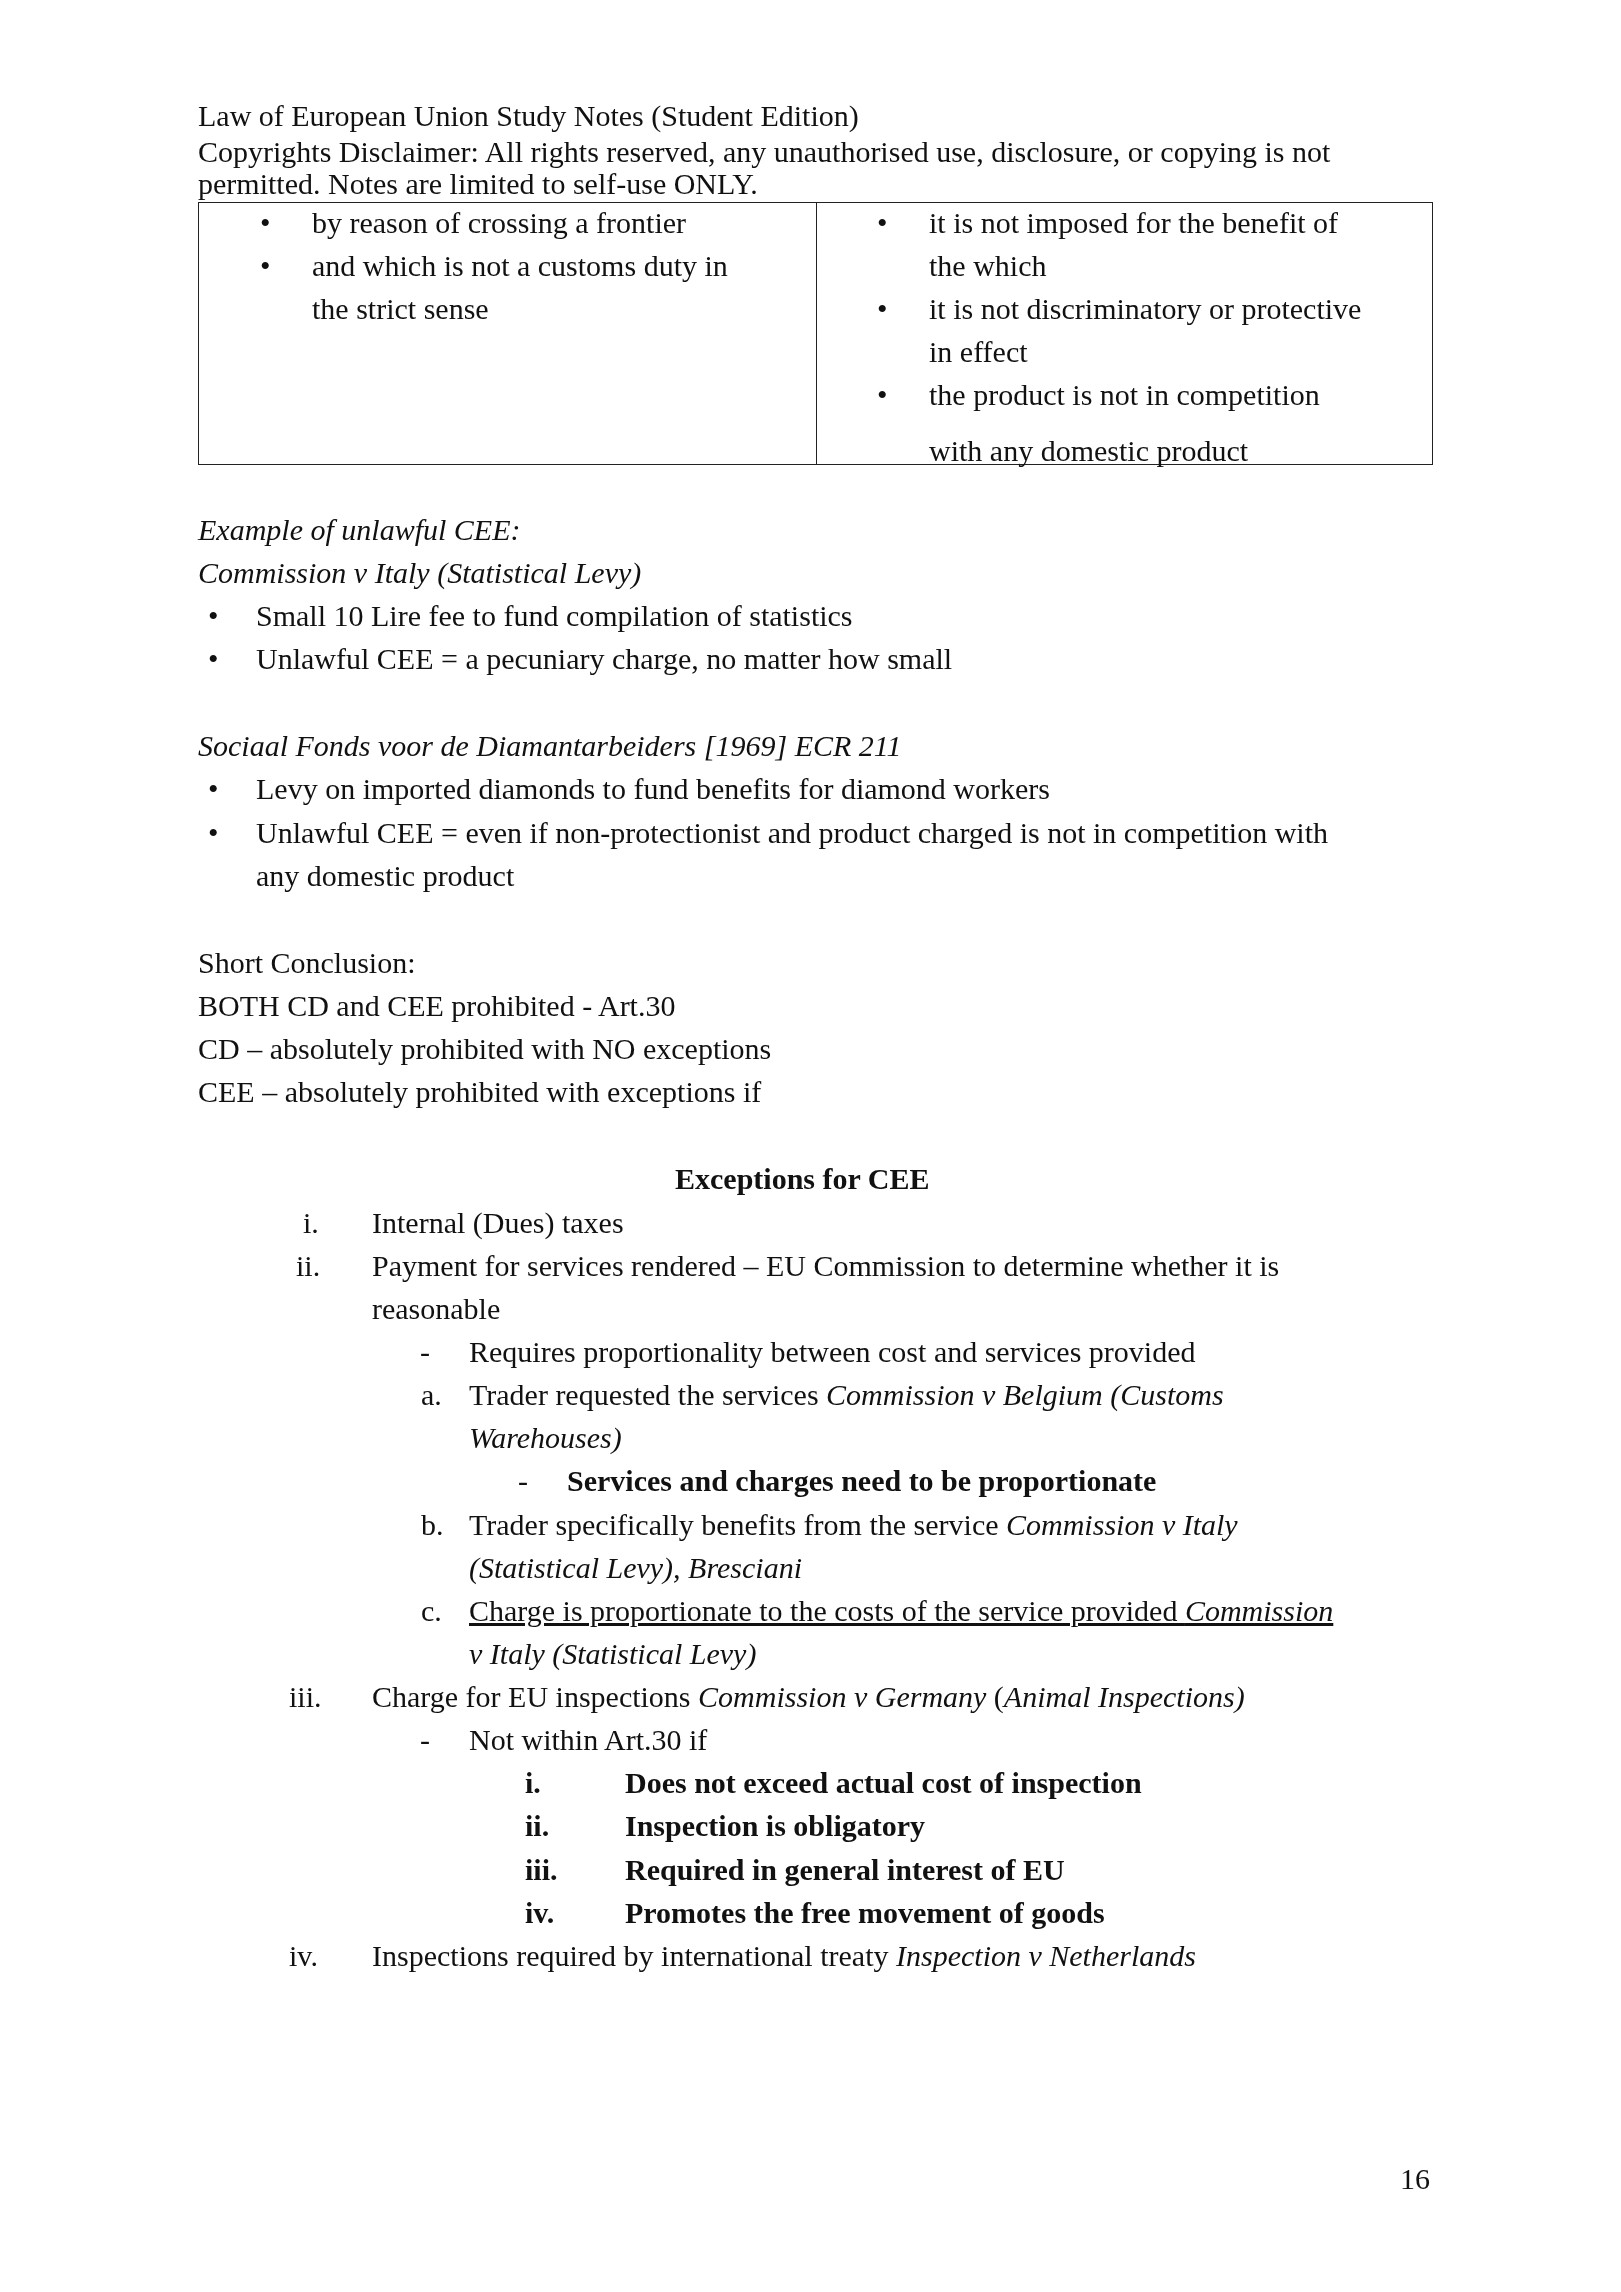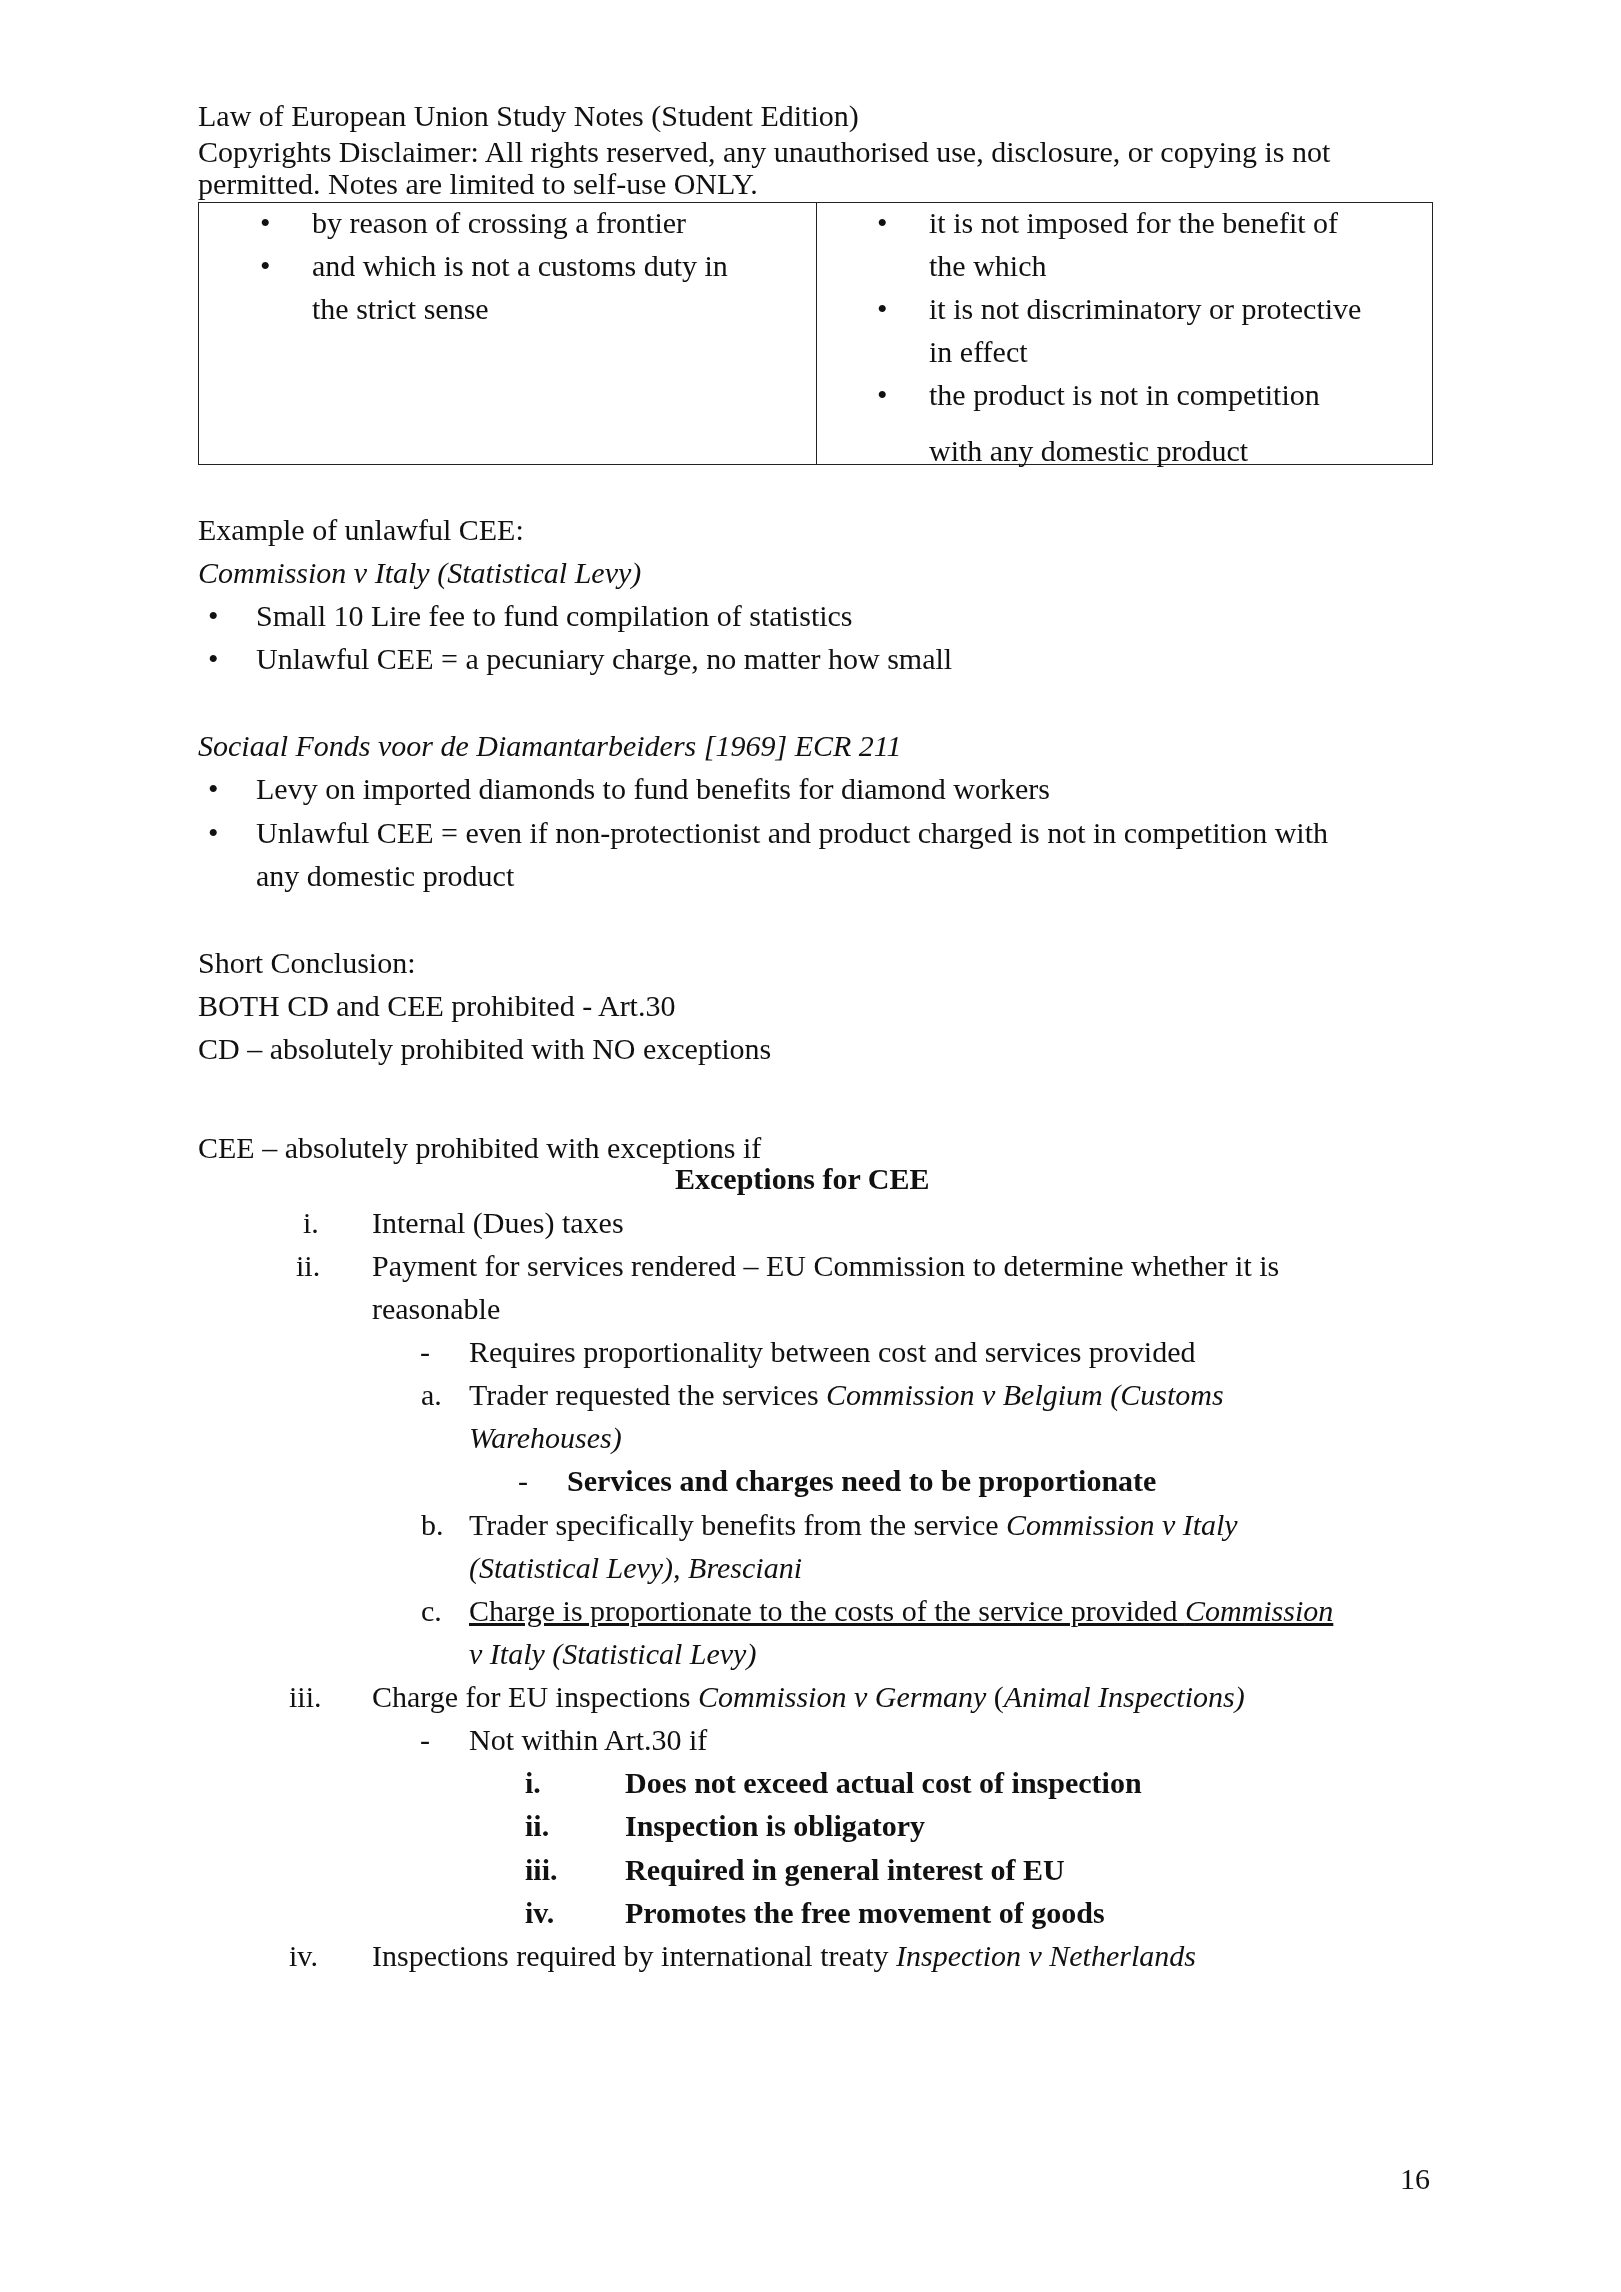--- a/index.html
+++ b/index.html
@@ -33,38 +33,38 @@
 <span class="bullet" style="left:877px; top:204px;">•</span>
 <div class="ln" style="left:929px; top:204px;">it is not imposed for the benefit of</div>
 <div class="ln" style="left:929px; top:247px;">the which</div>
 <span class="bullet" style="left:877px; top:290px;">•</span>
 <div class="ln" style="left:929px; top:290px;">it is not discriminatory or protective</div>
 <div class="ln" style="left:929px; top:333px;">in effect</div>
 <span class="bullet" style="left:877px; top:376px;">•</span>
 <div class="ln" style="left:929px; top:376px;">the product is not in competition</div>
 <div class="ln" style="left:929px; top:420px;margin-top:12px;">with any domestic product</div>
 
-<div class="ln" style="left:198px; top:511px;">Example of unlawful CEE:</div>
+<div class="ln" style="left:198px; top:511px;font-style:italic;">Example of unlawful CEE:</div>
 <div class="ln it" style="left:198px; top:554px;">Commission v Italy (Statistical Levy)</div>
 <span class="bullet" style="left:208px; top:597px;">•</span>
 <div class="ln" style="left:256px; top:597px;">Small 10 Lire fee to fund compilation of statistics</div>
 <span class="bullet" style="left:208px; top:640px;">•</span>
 <div class="ln" style="left:256px; top:640px;">Unlawful CEE = a pecuniary charge, no matter how small</div>
 
 <div class="ln it" style="left:198px; top:727px;">Sociaal Fonds voor de Diamantarbeiders [1969] ECR 211</div>
 <span class="bullet" style="left:208px; top:770px;">•</span>
 <div class="ln" style="left:256px; top:770px;">Levy on imported diamonds to fund benefits for diamond workers</div>
 <span class="bullet" style="left:208px; top:814px;">•</span>
 <div class="ln" style="left:256px; top:814px;">Unlawful CEE = even if non-protectionist and product charged is not in competition with</div>
 <div class="ln" style="left:256px; top:857px;">any domestic product</div>
 
 <div class="ln" style="left:198px; top:944px;">Short Conclusion:</div>
 <div class="ln" style="left:198px; top:987px;">BOTH CD and CEE prohibited - Art.30</div>
 <div class="ln" style="left:198px; top:1030px;">CD – absolutely prohibited with NO exceptions</div>
-<div class="ln" style="left:198px; top:1129px;">CEE – absolutely prohibited with exceptions if</div>
+<div class="ln" style="left:198px; top:1073px;">CEE – absolutely prohibited with exceptions if</div>
 
 <div class="ln bd" style="left:675px; top:1160px;">Exceptions for CEE</div>
 
 <div class="ln" style="left:303px; top:1204px;">i.</div>
 <div class="ln" style="left:372px; top:1204px;">Internal (Dues) taxes</div>
 
 <div class="ln" style="left:296px; top:1247px;">ii.</div>
 <div class="ln" style="left:372px; top:1247px;">Payment for services rendered – EU Commission to determine whether it is</div>
 <div class="ln" style="left:372px; top:1290px;">reasonable</div>
 <div class="ln" style="left:420px; top:1333px;">-</div>

